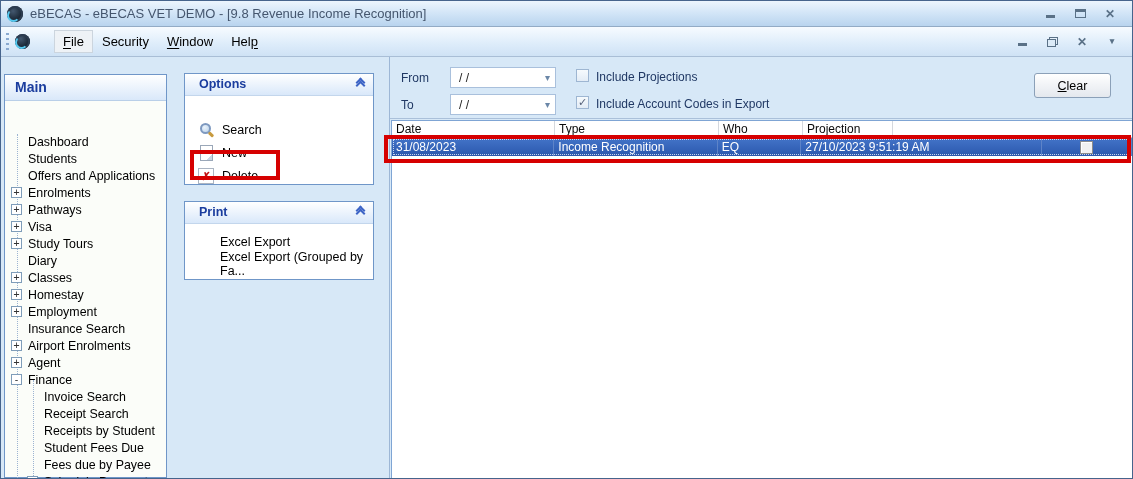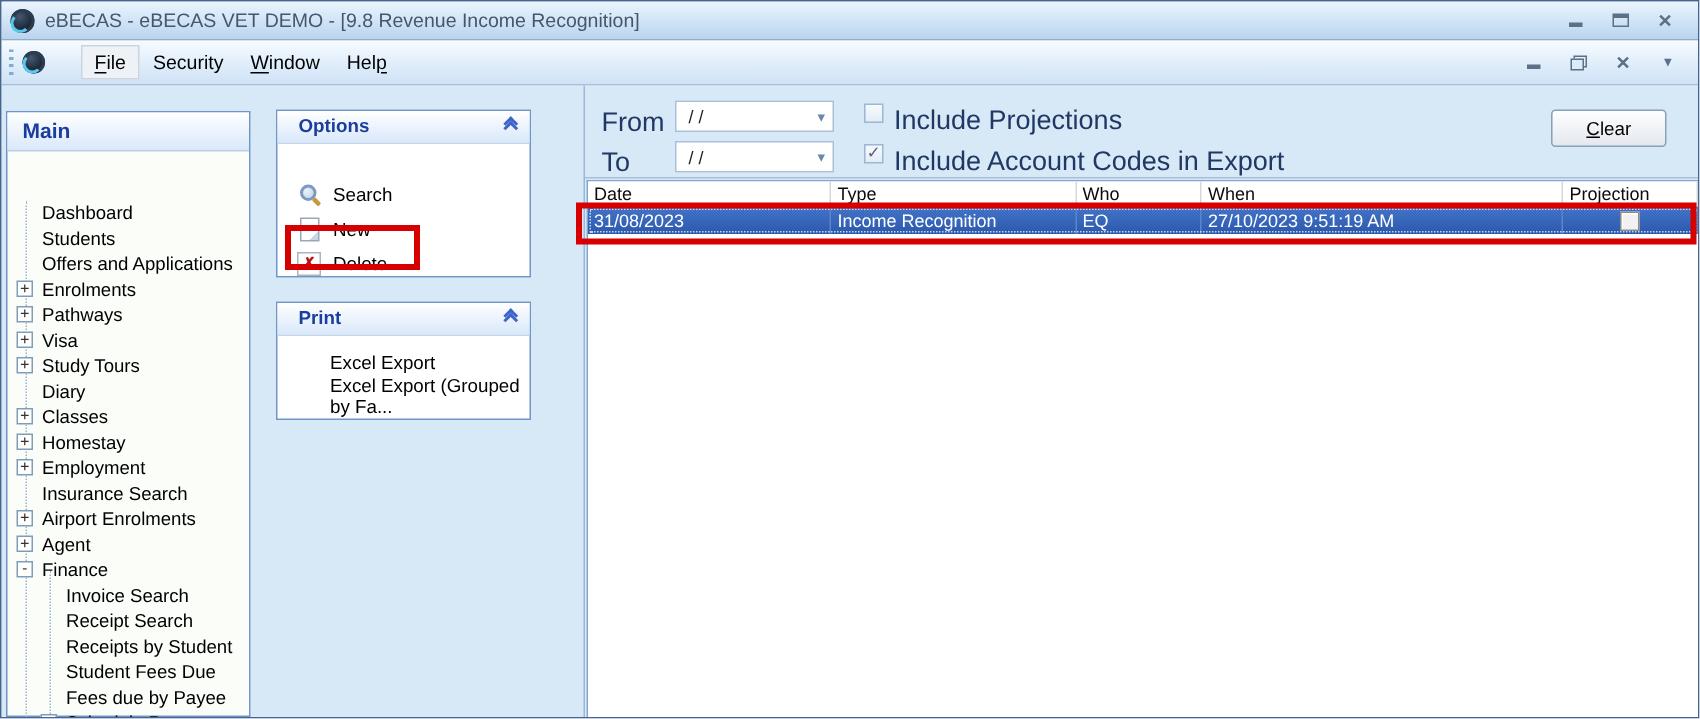--- a/index.html
+++ b/index.html
@@ -61,21 +61,21 @@
   .tree-row.d2{padding-left:37px;}
   .tree-row.d2.exp{padding-left:22px;}
   .expander{width:11px;height:11px;flex:0 0 auto;margin-right:4px;
     border:1px solid #7f9db9;background:#fff;color:#333;
     font-size:10px;line-height:9px;text-align:center;font-family:"DejaVu Sans Mono",monospace;}
   .tree-label{padding:1px 2px;}
   .tree-row.selected .tree-label{
     background:linear-gradient(#4a79cc,#2f5cae);color:#fff;
     outline:1px dotted #b9cdea;outline-offset:-1px;padding:1px 3px;}
   
-  .panel{position:absolute;left:183px;width:170px;background:#fff;border:1px solid #6f96c8;}
+  .panel{position:absolute;left:183px;width:190px;background:#fff;border:1px solid #6f96c8;}
   .panel-header{height:22px;line-height:21px;padding-left:14px;position:relative;
     background:linear-gradient(#ffffff,#d9e8fa);border-bottom:1px solid #c3d6ec;
     color:#1b3d9e;font-size:12.5px;font-weight:bold;}
   .chev{position:absolute;right:8px;top:5px;width:10px;height:12px;}
   .chev::before,.chev::after{content:"";display:block;width:5px;height:5px;margin:0 auto;
     border-top:2px solid #3d64c6;border-left:2px solid #3d64c6;transform:rotate(45deg);}
   .chev::after{margin-top:-4px;}
   .opt-row{height:23px;display:flex;align-items:center;padding-left:13px;font-size:12.5px;color:#000;}
   .opt-row .ico{width:16px;height:16px;margin-right:8px;position:relative;flex:0 0 auto;
     display:flex;align-items:center;justify-content:center;}
@@ -88,21 +88,21 @@
     border:1px solid #9aa7b8;display:block;
     background:linear-gradient(-45deg,#c9d6e4 0 4px,#fff 4px);}
   .icon-delete-icon{width:14px;height:14px;background:#fff;border:1px solid #aab4c2;
     font-size:11px;font-weight:bold;color:#c11212;line-height:12px;}
   .print-row{height:22px;display:flex;align-items:center;padding-left:35px;font-size:12.5px;color:#000;}
   
   .vdivider{position:absolute;left:388px;top:0;bottom:0;width:1px;background:#9db7d6;}
   
   .main{position:absolute;left:389px;top:0;right:0;bottom:0;}
   .filterbar{position:absolute;left:0;top:0;right:0;height:62px;border-bottom:1px solid #aac0da;}
-  .flabel{position:absolute;font-size:18px;color:#203864;}
+  .flabel{position:absolute;font-size:12px;color:#203864;}
   .combo{position:absolute;width:106px;height:21px;background:#fff;border:1px solid #a9c0dc;
     display:flex;align-items:center;font-size:12px;color:#222;padding-left:8px;}
   .combo .arrow{margin-left:auto;padding-right:5px;color:#6b87a8;font-size:10px;}
   .checkbox{position:absolute;width:13px;height:13px;border:1px solid #9eb6d2;
     background:linear-gradient(#f6fafd,#e3ecf6);display:flex;align-items:center;justify-content:center;
     font-size:11px;color:#55617a;line-height:1;}
   .btn-clear{position:absolute;right:21px;top:16px;width:77px;height:25px;
     border:1px solid #8ba0b8;border-radius:3px;font-size:12.5px;color:#000;
     background:linear-gradient(#ffffff,#f2f4f7 45%,#e4e8ee);
     display:flex;align-items:center;justify-content:center;
@@ -318,21 +318,20 @@
             <u>C</u>
             <span>lear</span>
         </div>
       </div>
 
       <div class="grid">
         <div class="grid-header" id="grid-header">
             <div class="gh-cell" style="width: 163px;">Date</div>
             <div class="gh-cell" style="width: 164px;">Type</div>
             <div class="gh-cell" style="width: 84px;">Who</div>
-            <div class="gh-cell" style="width: 242px;">When</div>
             <div class="gh-cell" style="width: 90px;">Projection</div>
           </div>
         <div id="grid-rows">
             <div class="grid-row">
               <div class="gr-cell" style="width: 163px;">31/08/2023</div>
               <div class="gr-cell" style="width: 164px;">Income Recognition</div>
               <div class="gr-cell" style="width: 84px;">EQ</div>
               <div class="gr-cell" style="width: 242px;">27/10/2023 9:51:19 AM</div>
               <div class="gr-cell center" style="width: 90px;">
                 <div class="row-checkbox"></div>

